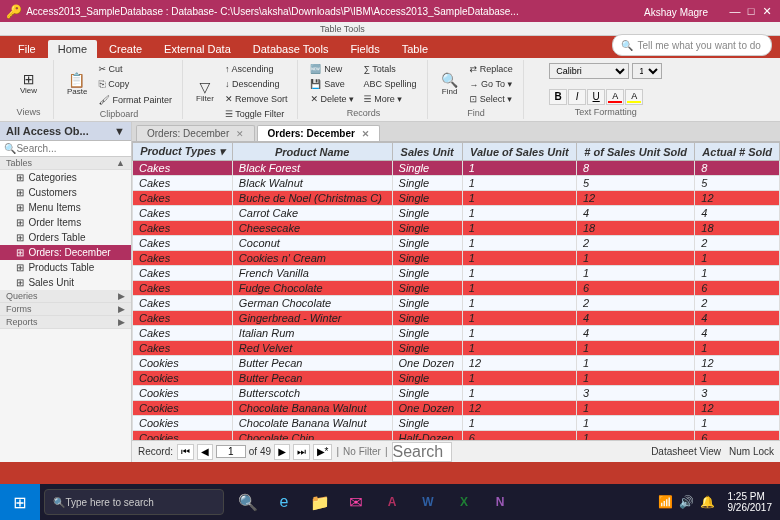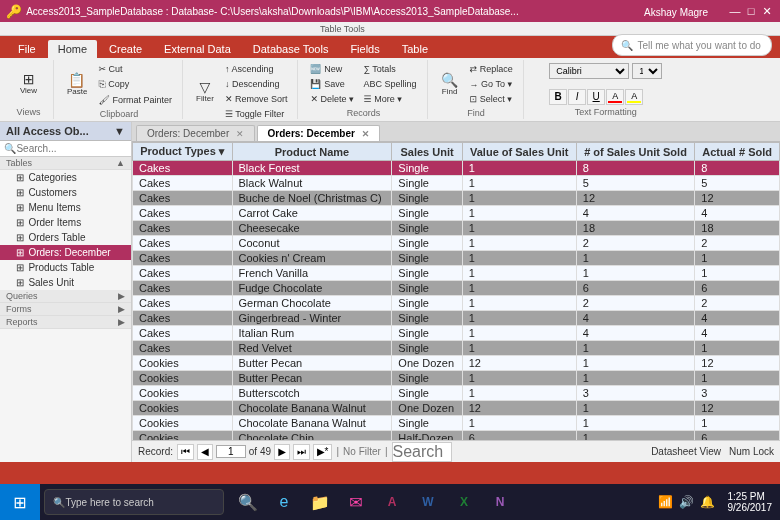--- a/index.html
+++ b/index.html
@@ -178,21 +178,22 @@
       background: white;
       color: #000;
       font-weight: bold;
     }
     .tab-close { font-size: 9px; margin-left: 4px; color: #888; }
 
     
     .datasheet-wrapper {
       flex: 1;
       overflow: auto;
-      background: #a3a3a3;
+      background: #ef4444;
+      font-style: italic;
     }
     table.datasheet {
       border-collapse: collapse;
       width: 100%;
       font-size: 11px;
     }
     table.datasheet th {
       background: #dde8f5;
       border: 1px solid #bbb;
       padding: 2px 6px;

